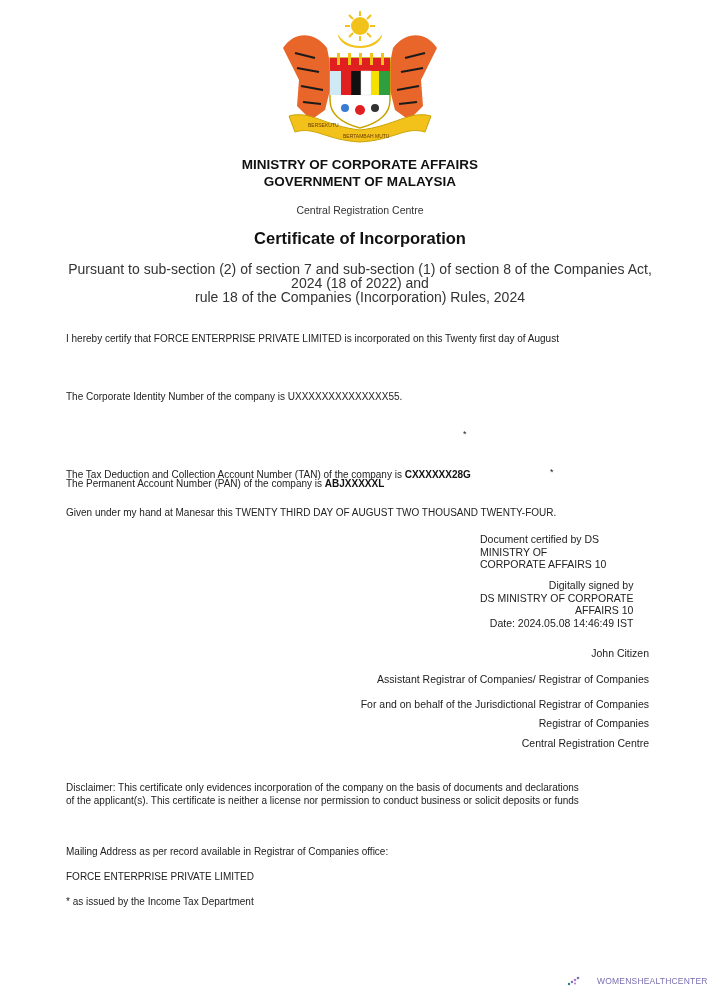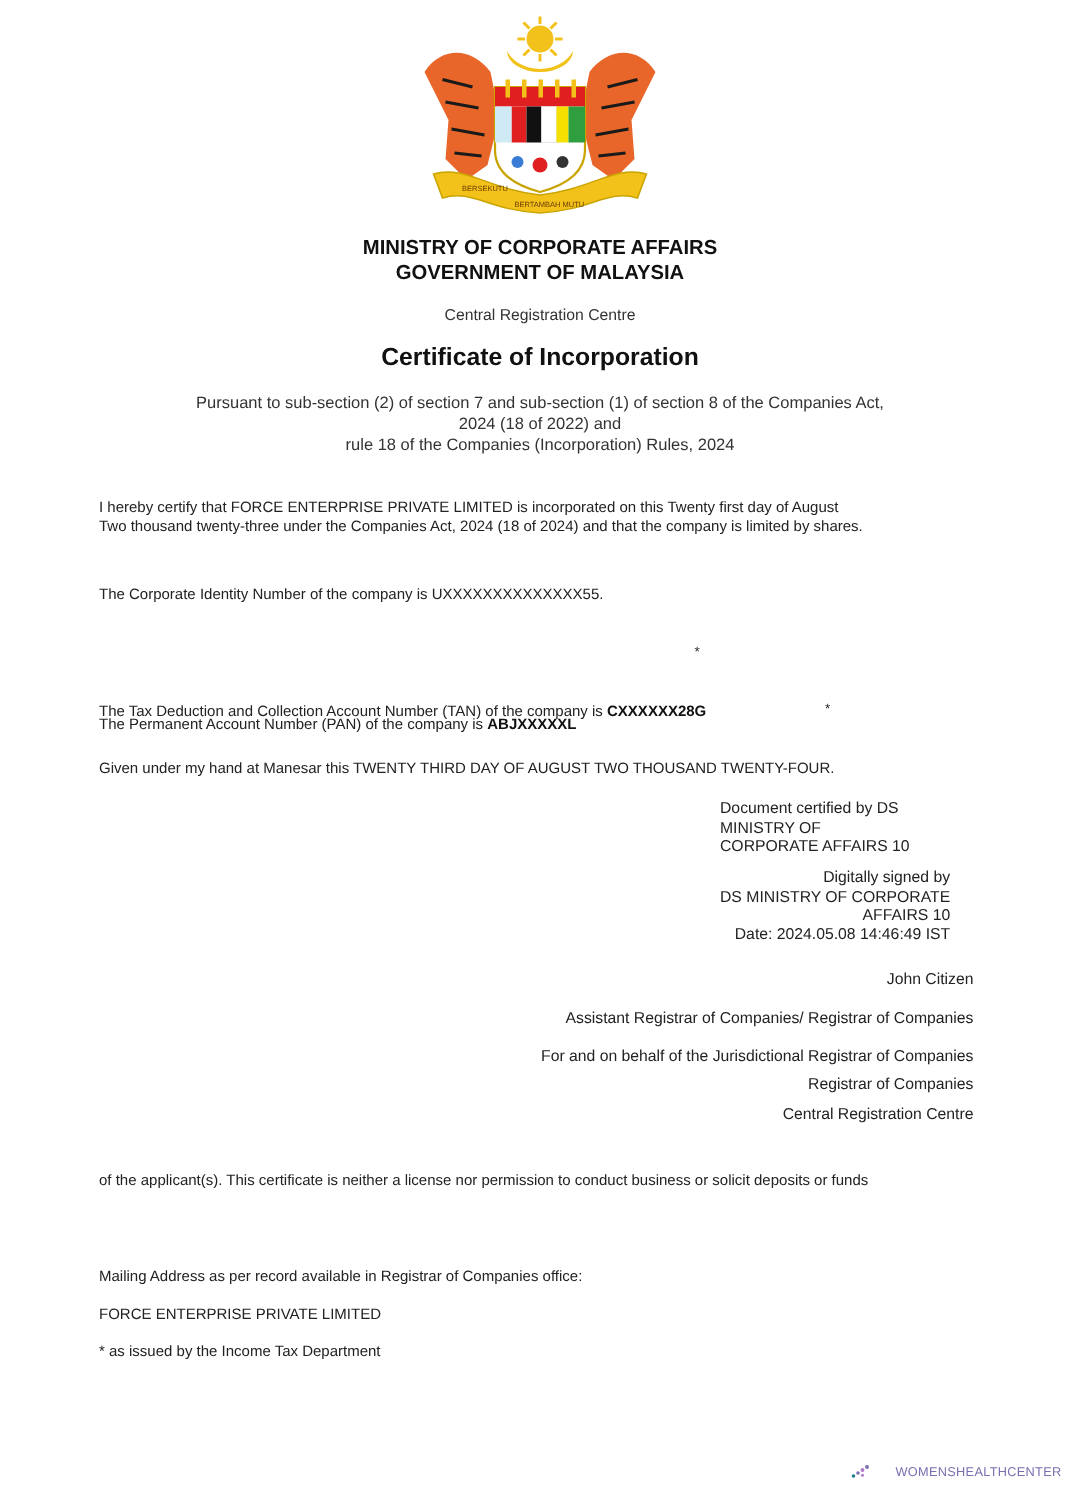--- a/index.html
+++ b/index.html
@@ -5,21 +5,21 @@
     html, body { margin: 0; padding: 0; }
     body {
       width: 720px; height: 1000px; background: #ffffff; position: relative; overflow: hidden;
       font-family: "Liberation Sans", sans-serif; color: #1a1a1a;
     }
     .emblem { position: absolute; left: 275px; top: 8px; width: 170px; height: 135px; }
     .hdr { position: absolute; left: 0; width: 720px; text-align: center; }
     .gov { top: 156px; font-weight: bold; font-size: 13.5px; line-height: 17px; color: #111; }
     .crc { top: 204px; font-size: 10.5px; color: #333; }
     .title { top: 229px; font-weight: bold; font-size: 16.5px; color: #111; }
-    .pursuant { top: 262px; font-size: 11px; line-height: 14px; color: #333; }
+    .pursuant { top: 262px; font-size: 14px; line-height: 14px; color: #333; }
     .p { position: absolute; left: 66px; font-size: 10px; line-height: 12.5px; color: #222; white-space: nowrap; }
     .p b { font-weight: bold; color: #111; }
     .star { position: absolute; font-size: 9px; color: #222; }
     .right-block { position: absolute; left: 480px; font-size: 10.5px; line-height: 12.5px; color: #222; }
     .ra { position: absolute; right: 71px; text-align: right; font-size: 10.5px; color: #222; white-space: nowrap; }
     .wm { position: absolute; left: 567px; top: 976px; display: flex; align-items: center; gap: 16px; }
     .wm-text { font-size: 8.5px; color: #7a6fb0; letter-spacing: 0.2px; }
     .wm-org { font-size: 8.5px; color: #fff; background: #1e7f8c; padding: 0 2px; font-weight: bold; margin-left: 35px; }
   </style>
 </head>
@@ -89,21 +89,20 @@
 <div class="hdr crc">Central Registration Centre</div>
 <div class="hdr title">Certificate of Incorporation</div>
 <div class="hdr pursuant">
   <div>Pursuant to sub-section (2) of section 7 and sub-section (1) of section 8 of the Companies Act,</div>
   <div>2024 (18 of 2022) and</div>
   <div>rule 18 of the Companies (Incorporation) Rules, 2024</div>
 </div>
 
 <div class="p" style="top:333px;">
   <div>I hereby certify that FORCE ENTERPRISE PRIVATE LIMITED is incorporated on this Twenty first day of August</div>
-  <div>Two thousand twenty-three under the Companies Act, 2024 (18 of 2024) and that the company is limited by shares.</div>
 </div>
 
 <div class="p" style="top:391px;">
   <span>The Corporate Identity Number of the company is </span><span>UXXXXXXXXXXXXXX55.</span>
 </div>
 
 <div class="p" style="top:430px;margin-top:48px;">
   <span>The Permanent Account Number (PAN) of the company is </span><b>ABJXXXXXL</b>
 </div>
 <div class="star" style="left:463px; top:429px;">*</div>
@@ -127,20 +126,21 @@
   <div>Date: 2024.05.08 14:46:49 IST</div>
 </div>
 
 <div class="ra" style="top:647px;">John Citizen</div>
 <div class="ra" style="top:673px;">Assistant Registrar of Companies/ Registrar of Companies</div>
 <div class="ra" style="top:698px;">For and on behalf of the Jurisdictional Registrar of Companies</div>
 <div class="ra" style="top:717px;">Registrar of Companies</div>
 <div class="ra" style="top:737px;">Central Registration Centre</div>
 
 <div class="p" style="top:782px;">
+  <div>Disclaimer: This certificate only evidences incorporation of the company on the basis of documents and declarations</div>
   <div>of the applicant(s). This certificate is neither a license nor permission to conduct business or solicit deposits or funds</div>
 </div>
 <div class="p" style="top:846px;">Mailing Address as per record available in Registrar of Companies office:</div>
 <div class="p" style="top:871px;">FORCE ENTERPRISE PRIVATE LIMITED</div>
 <div class="p" style="top:896px;">* as issued by the Income Tax Department</div>
 
 <div class="wm">
   <svg width="14" height="10" viewBox="0 0 14 10">
     <circle cx="2" cy="8" r="1.2" fill="#1e7f8c"></circle>
       <circle cx="5" cy="6" r="1.2" fill="#7a6fb0"></circle>

